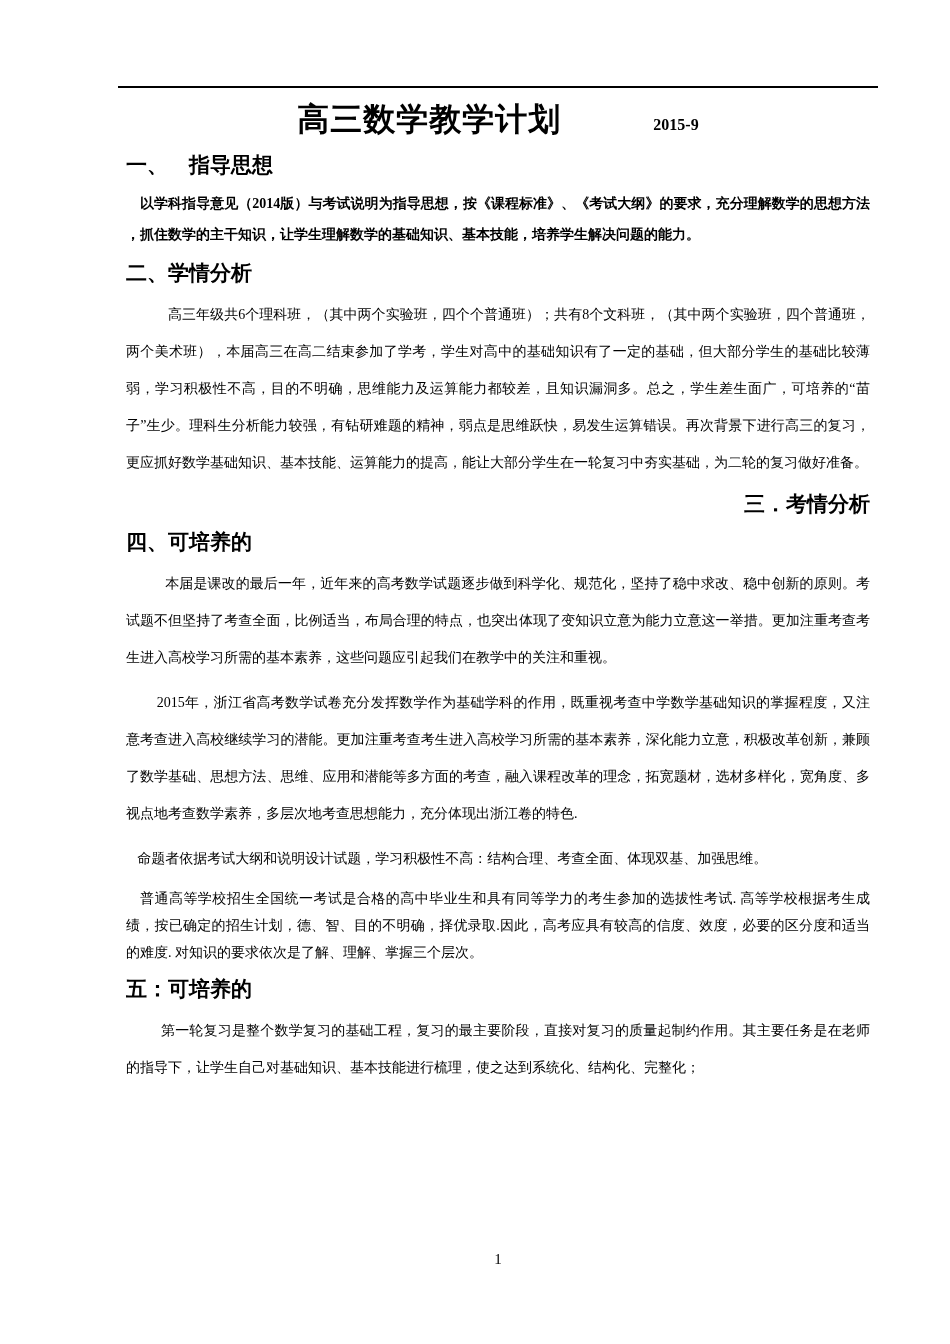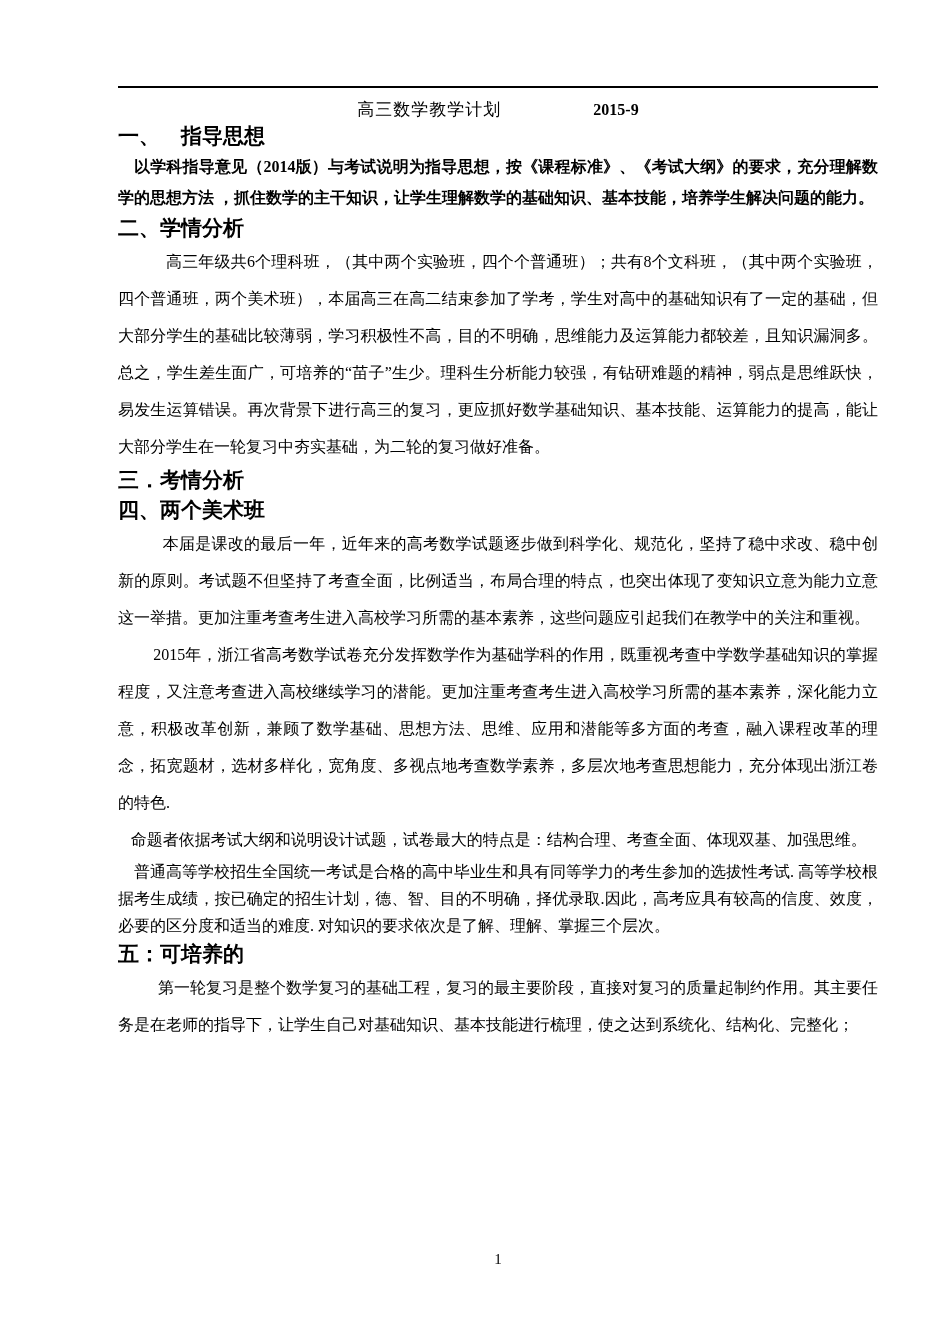--- a/index.html
+++ b/index.html
@@ -23,44 +23,44 @@
     margin: 86px 0 0 0;
     border: none;
     border-top: 2px solid #000000;
   }
   .title-line {
     margin-top: 10px;
     text-align: center;
     white-space: nowrap;
   }
   .doc-title {
-    font-size: 17px;
-    font-weight: normal;
+    font-size: 32px;
+    font-weight: bold;
     letter-spacing: 1px;
   }
   .doc-date {
     font-size: 16px;
     font-weight: bold;
     margin-left: 92px;
   }
   h2.sec {
     font-family: "Liberation Sans", "DejaVu Sans", sans-serif;
     font-size: 21px;
     font-weight: bold;
-    margin: 0;
+    margin: 8px;
     line-height: 30px;
   }
   .sec1 { margin-top: 10px; }
   .sec2 { margin-top: 8px; }
-  .sec3 { margin-top: 16px; }
+  .sec3 { margin-top: 16px; text-align: right; }
   .sec4 { margin-top: 14px; }
   .sec5 { margin-top: 20px; }
   p.para {
-    margin: 0;
-    font-size: 16px;
+    margin: 8px;
+    font-size: 14px;
     text-align: justify;
     text-justify: inter-character;
   }
   .wide  { line-height: 37px; }
   .tight { line-height: 27px; }
   .firstpara {
     margin-top: 4px;
     font-weight: bold;
     line-height: 31px;
   }
@@ -101,24 +101,24 @@
   </div>
 
   <h2 class="sec sec1">一、　指导思想</h2>
   <p class="para firstpara indent-1">以学科指导意见（2014版）与考试说明为指导思想，按《课程标准》、《考试大纲》的要求，充分理解数学的思想方法 ，抓住数学的主干知识，让学生理解数学的基础知识、基本技能，培养学生解决问题的能力。</p>
 
   <h2 class="sec sec2">二、学情分析</h2>
   <p class="para wide mt-sm indent-3">高三年级共6个理科班，（其中两个实验班，四个个普通班）；共有8个文科班，（其中两个实验班，四个普通班，两个美术班），本届高三在高二结束参加了学考，学生对高中的基础知识有了一定的基础，但大部分学生的基础比较薄弱，学习积极性不高，目的不明确，思维能力及运算能力都较差，且知识漏洞多。总之，学生差生面广，可培养的“苗子”生少。理科生分析能力较强，有钻研难题的精神，弱点是思维跃快，易发生运算错误。再次背景下进行高三的复习，更应抓好数学基础知识、基本技能、运算能力的提高，能让大部分学生在一轮复习中夯实基础，为二轮的复习做好准备。</p>
 
   <h2 class="sec sec3">三．考情分析</h2>
 
-  <h2 class="sec sec4">四、两个美术班</h2>
+  <h2 class="sec sec4">四、可培养的</h2>
   <p class="para wide mt-xl indent-28">本届是课改的最后一年，近年来的高考数学试题逐步做到科学化、规范化，坚持了稳中求改、稳中创新的原则。考试题不但坚持了考查全面，比例适当，布局合理的特点，也突出体现了变知识立意为能力立意这一举措。更加注重考查考生进入高校学习所需的基本素养，这些问题应引起我们在教学中的关注和重视。</p>
   <p class="para wide mt-lg indent-22">2015年，浙江省高考数学试卷充分发挥数学作为基础学科的作用，既重视考查中学数学基础知识的掌握程度，又注意考查进入高校继续学习的潜能。更加注重考查考生进入高校学习所需的基本素养，深化能力立意，积极改革创新，兼顾了数学基础、思想方法、思维、应用和潜能等多方面的考查，融入课程改革的理念，拓宽题材，选材多样化，宽角度、多视点地考查数学素养，多层次地考查思想能力，充分体现出浙江卷的特色.</p>
-  <p class="para wide mt-md indent-08">命题者依据考试大纲和说明设计试题，试卷最大的特点是：结构合理、考查全面、体现双基、加强思维。</p>
+  <p class="para wide mt-md indent-08">命题者依据考试大纲和说明设计试题，学习积极性不高：结构合理、考查全面、体现双基、加强思维。</p>
   <p class="para tight indent-1">普通高等学校招生全国统一考试是合格的高中毕业生和具有同等学力的考生参加的选拔性考试. 高等学校根据考生成绩，按已确定的招生计划，德、智、目的不明确，择优录取.因此，高考应具有较高的信度、效度，必要的区分度和适当的难度.  对知识的要求依次是了解、理解、掌握三个层次。</p>
 
   <h2 class="sec sec5">五：可培养的</h2>
   <p class="para wide mt-sm indent-25">第一轮复习是整个数学复习的基础工程，复习的最主要阶段，直接对复习的质量起制约作用。其主要任务是在老师的指导下，让学生自己对基础知识、基本技能进行梳理，使之达到系统化、结构化、完整化；</p>
 
   <div class="page-number">1</div>
 
 </div>
 
 </body></html>

